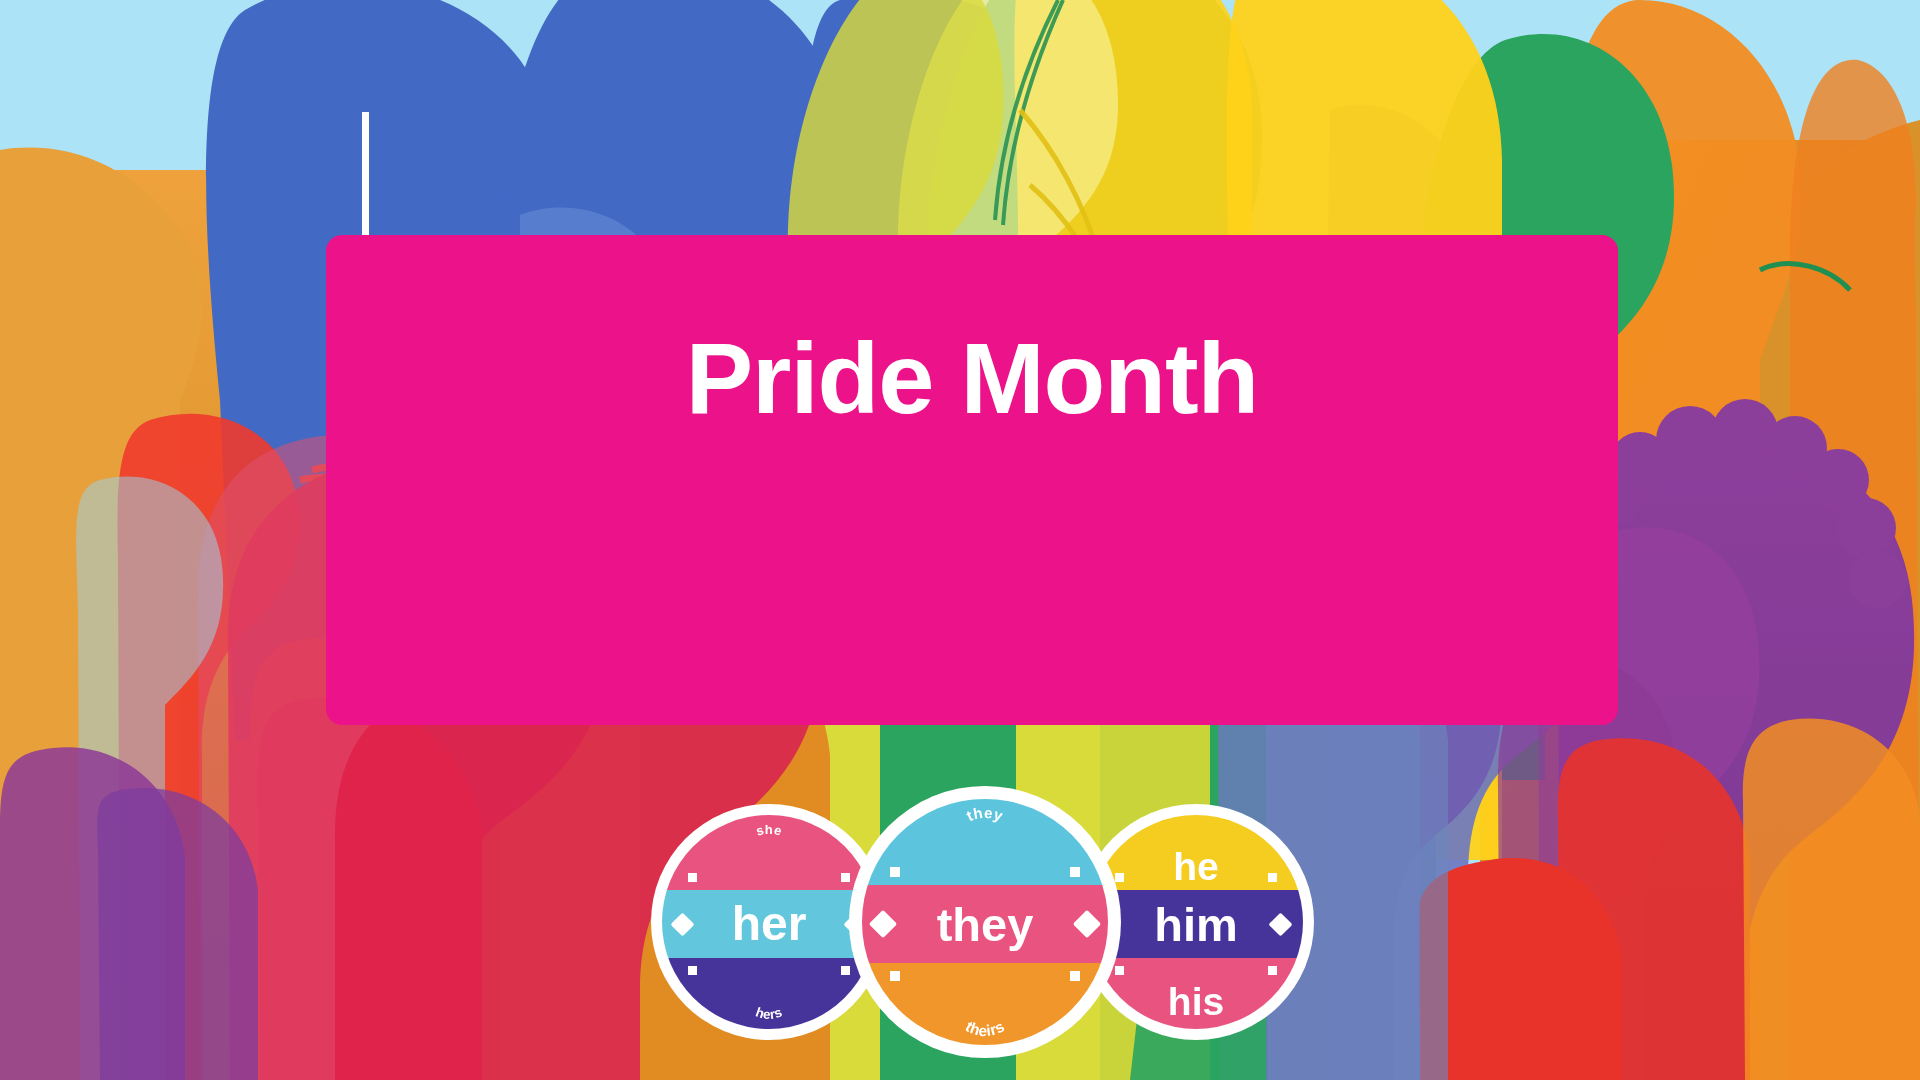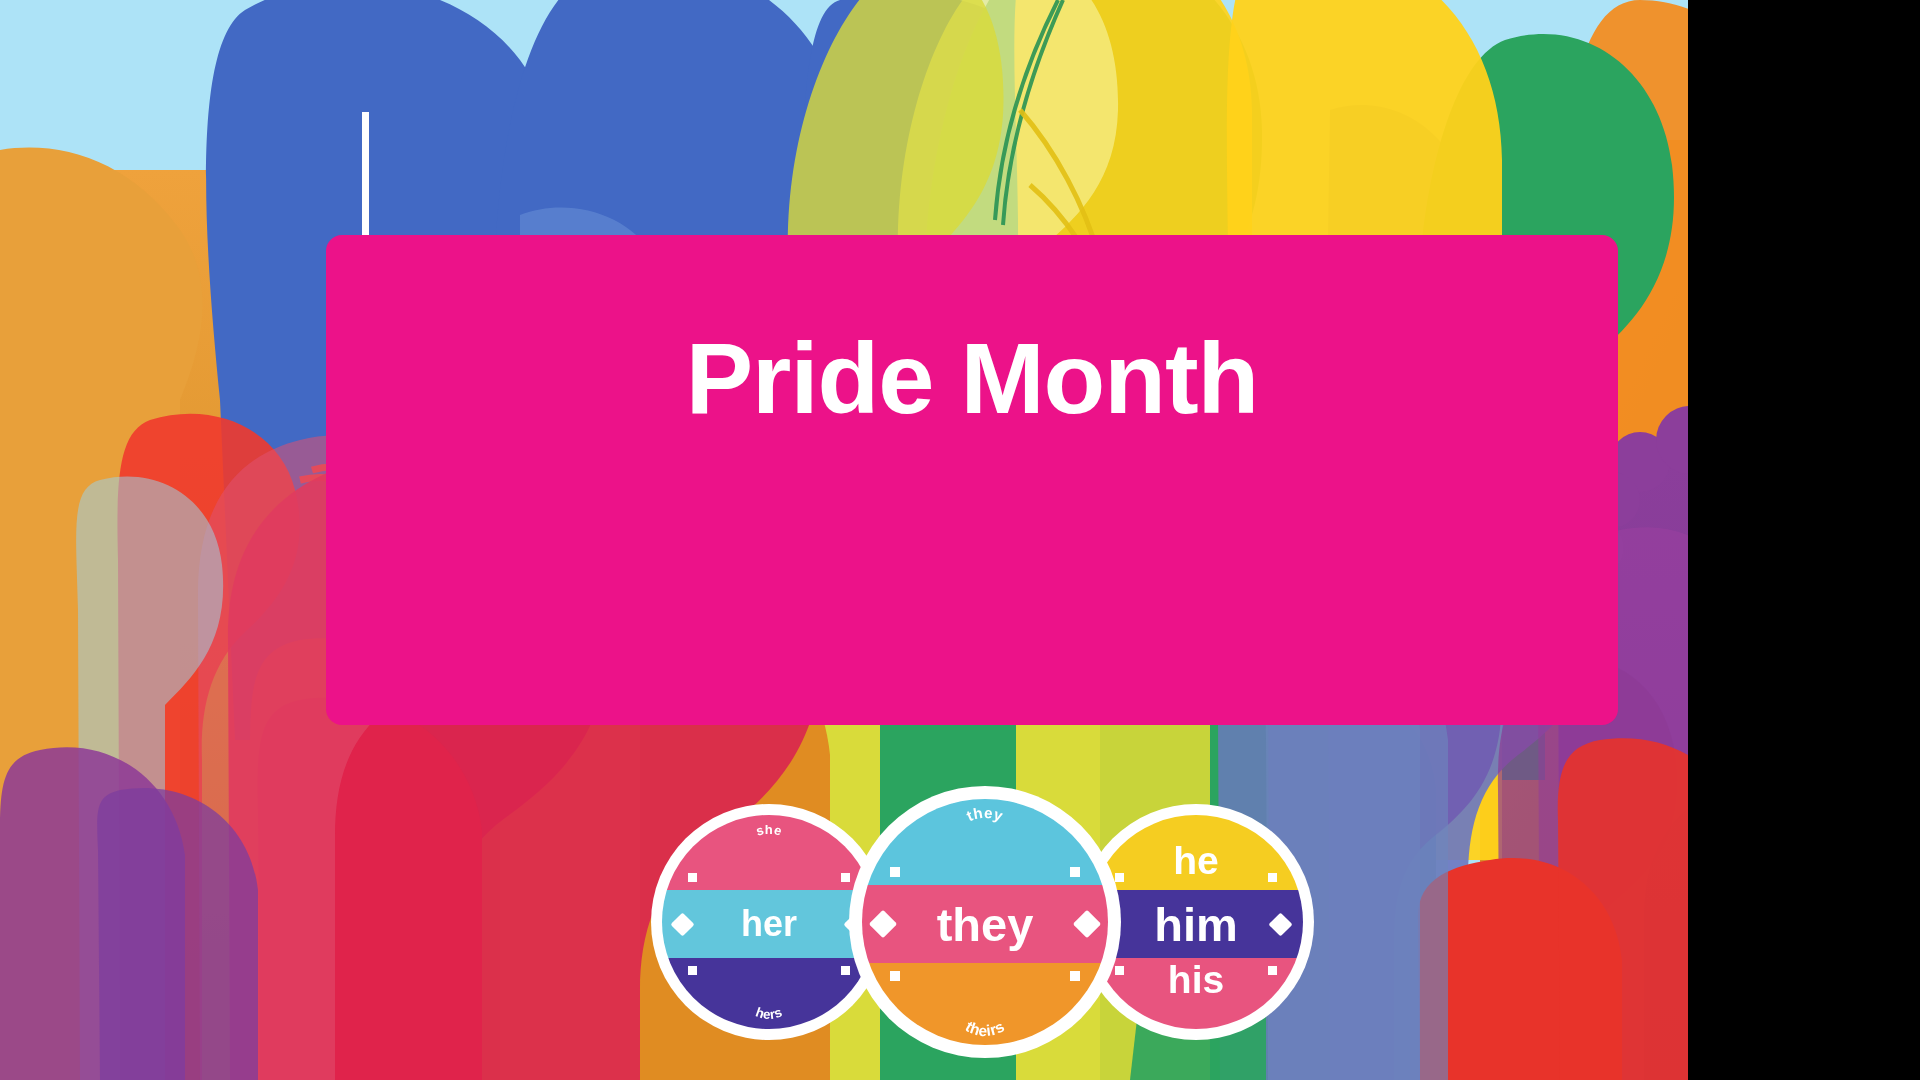--- a/index.html
+++ b/index.html
@@ -2,21 +2,21 @@
 <html><head>
 <meta charset="utf-8">
 <style>
   html, body {
     margin: 0;
     padding: 0;
     background: #000;
   }
   #stage {
     position: relative;
-    width: 1688px;
+    width: 1920px;
     height: 1080px;
     overflow: hidden;
     font-family: "Liberation Sans", sans-serif;
     background: #a3a3a3;
   }
   #bg-svg {
     position: absolute;
     inset: 0;
     width: 1920px;
     height: 1080px;
@@ -285,21 +285,21 @@
             <path id="arcShe" d="M 26,112 A 85,85 0 0 1 188,112" fill="none"></path>
             <text font-size="37" letter-spacing="1">
               <textPath href="#arcShe" startOffset="50%" text-anchor="middle">she</textPath>
             </text>
           </svg>
           <span class="tick" style="left:26px;bottom:8px;"></span>
           <span class="tick" style="right:26px;bottom:8px;"></span>
         </div>
         <div class="band mid" style="background:#62c6dc">
           <span class="dia" style="left:12px;top:50%;margin-top:-8px;"></span>
-          <span class="band-text" style="font-size:36px">her</span>
+          <span class="band-text" style="font-size:48px">her</span>
           <span class="dia" style="right:12px;top:50%;margin-top:-8px;"></span>
         </div>
         <div class="band bot" style="background:#46349a">
           <svg class="arc-svg" viewBox="0 0 214 214">
             <path id="arcHers" d="M 22,104 A 88,88 0 0 0 192,104" fill="none"></path>
             <text font-size="37" letter-spacing="1">
               <textPath href="#arcHers" startOffset="50%" text-anchor="middle">hers</textPath>
             </text>
           </svg>
           <span class="tick" style="left:26px;top:8px;"></span>
@@ -334,30 +334,30 @@
           </svg>
           <span class="tick big" style="left:28px;top:8px;"></span>
           <span class="tick big" style="right:28px;top:8px;"></span>
         </div>
       </div>
     </div>
 
     <div class="badge" id="badge-he">
       <div class="badge-inner">
         <div class="band top" style="background:#f5cd21">
-          <span class="band-text" style="font-size:39px;margin-bottom:6px;">he</span>
+          <span class="band-text" style="font-size:39px;margin-bottom:0;">he</span>
           <span class="tick" style="left:26px;bottom:8px;"></span>
           <span class="tick" style="right:26px;bottom:8px;"></span>
         </div>
         <div class="band mid" style="background:#46349a">
           <span class="band-text" style="font-size:47px">him</span>
           <span class="dia" style="right:14px;top:50%;margin-top:-8px;"></span>
         </div>
         <div class="band bot" style="background:#e8547f">
-          <span class="band-text" style="font-size:39px;margin-top:0;">his</span>
+          <span class="band-text" style="font-size:39px;margin-top:22px;">his</span>
           <span class="tick" style="left:26px;top:8px;"></span>
           <span class="tick" style="right:26px;top:8px;"></span>
         </div>
       </div>
     </div>
 
   </div>
 </div>
 
 </body></html>

